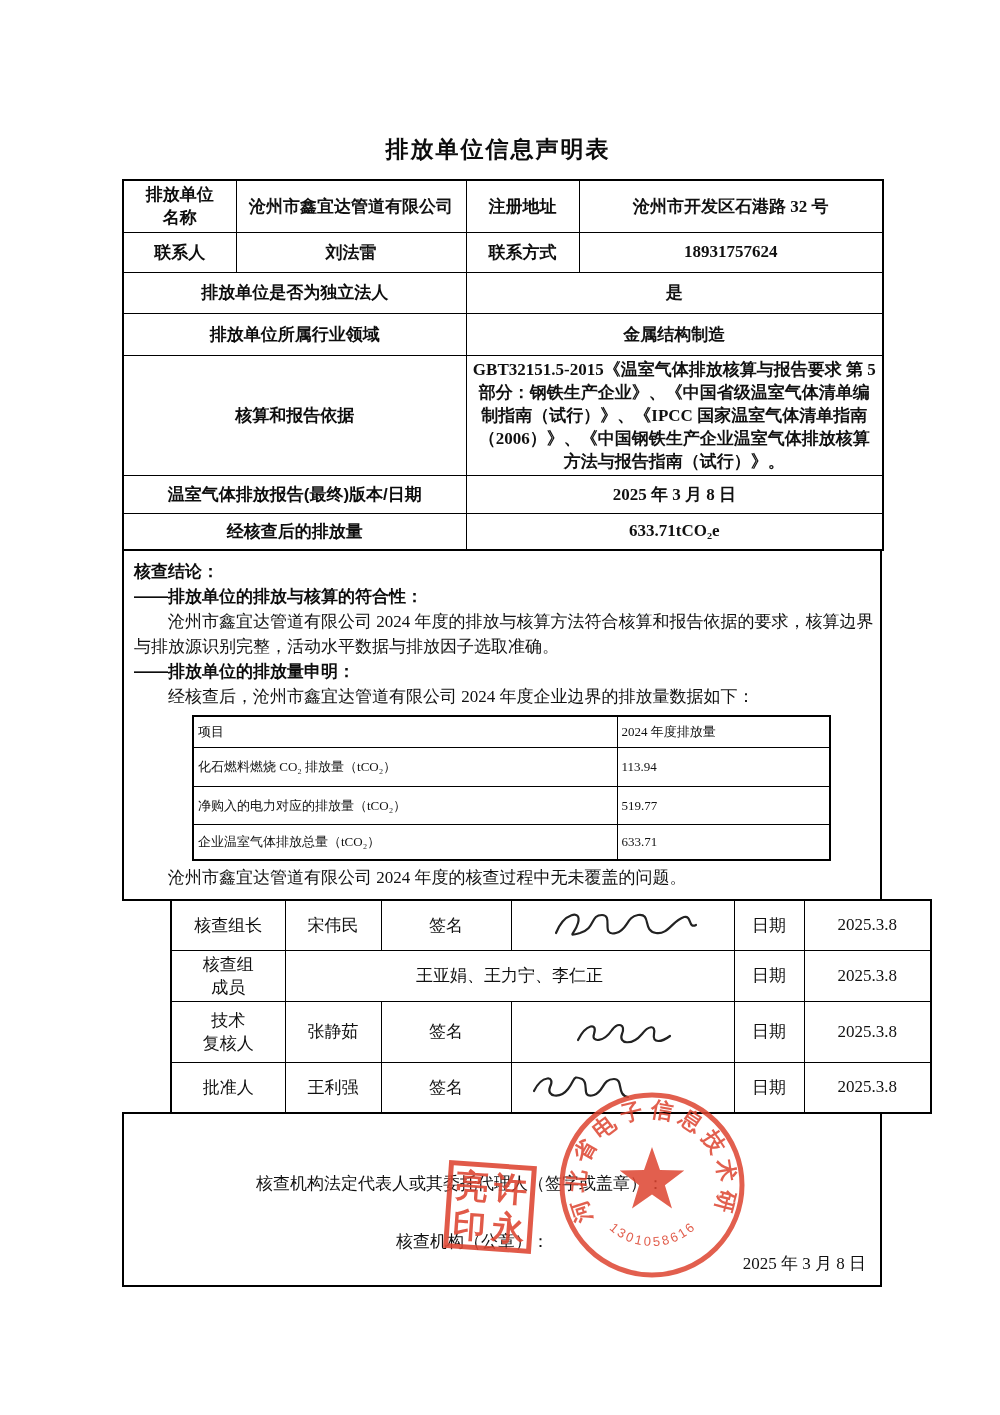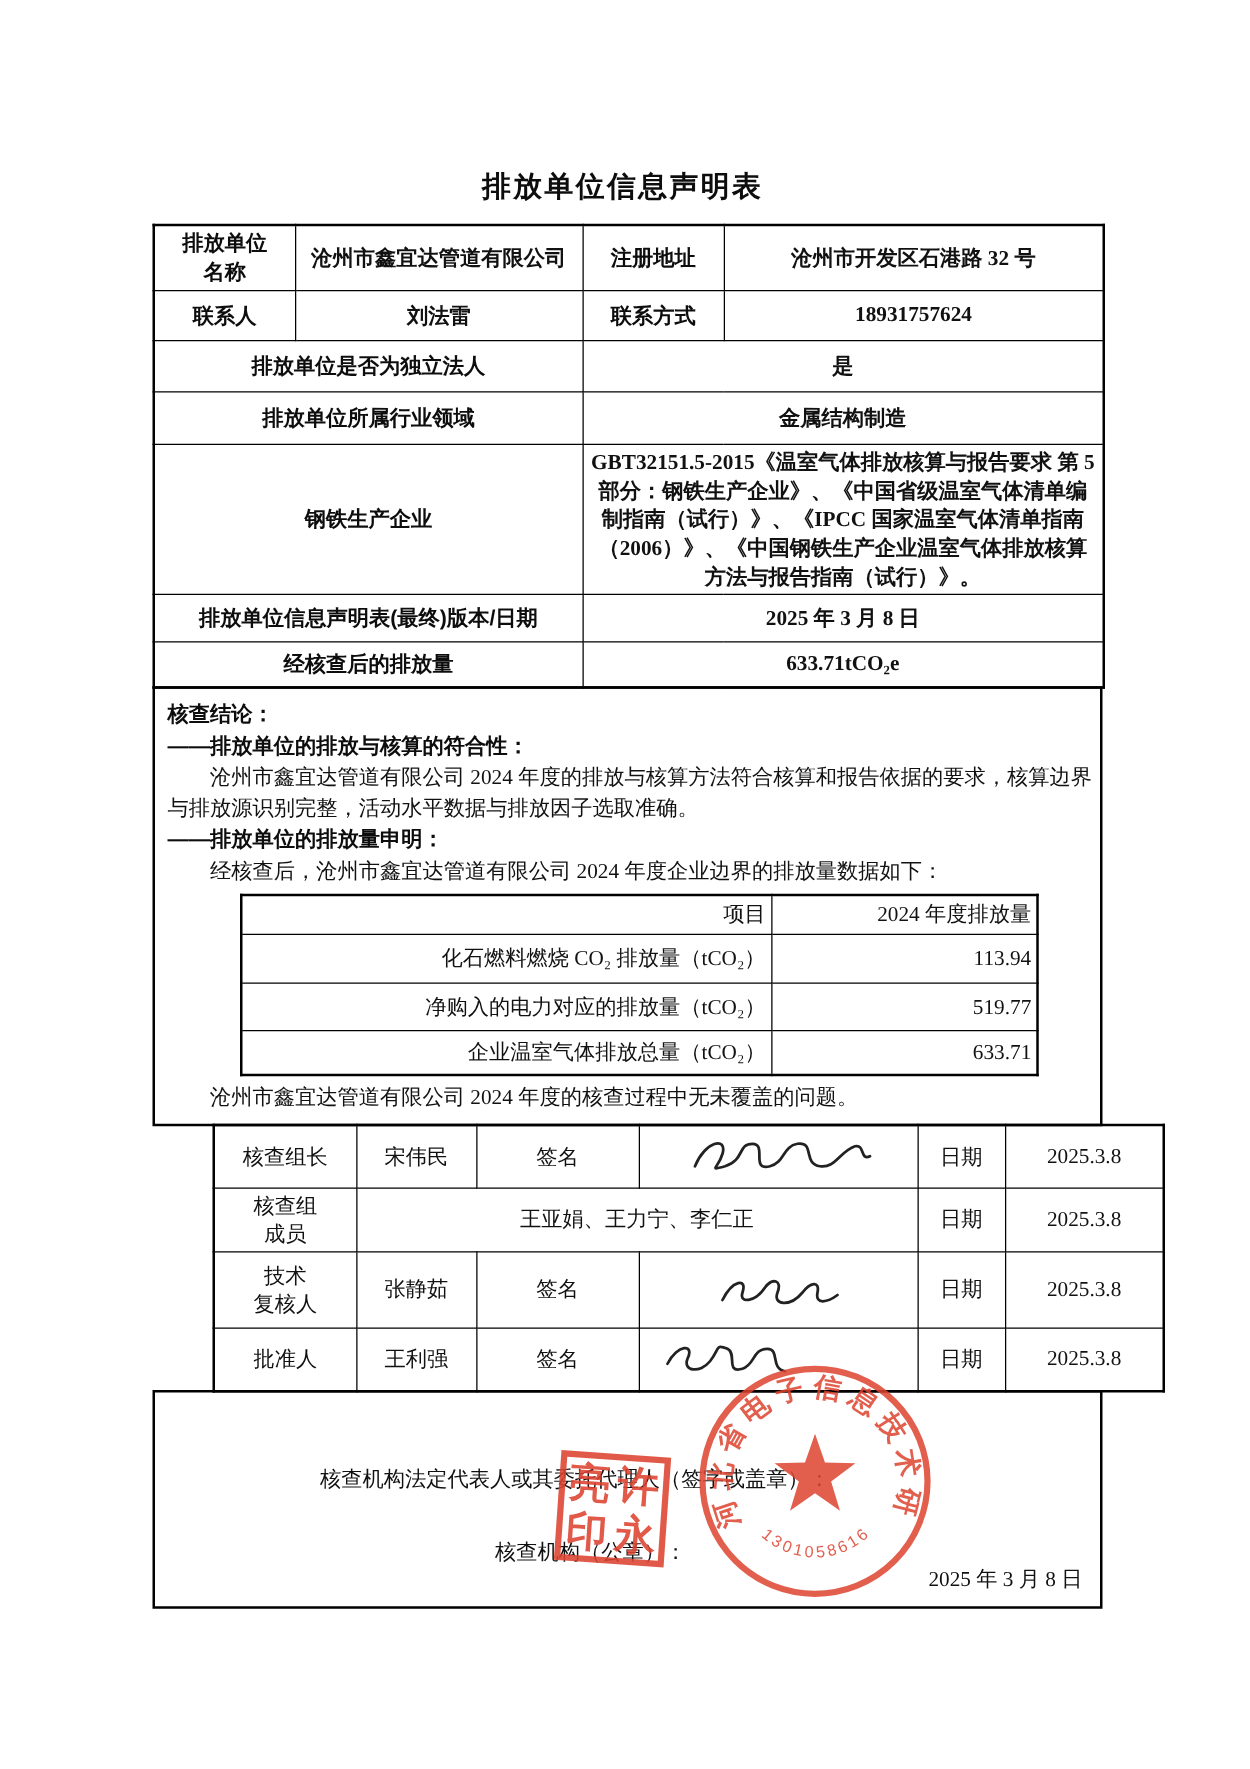--- a/index.html
+++ b/index.html
@@ -27,22 +27,22 @@
   .val { font-weight:bold; }
   .basis-cell { font-size:16.5px; line-height:23px; padding:4px 10px; text-align:center; }
   .concl-block {
     width:760px; height:352px; border:2px solid #000; margin-top:-2px;
     padding:8px 0 0 10px; font-size:17px; line-height:25px;
   }
   .concl-h { font-family:"Liberation Sans","DejaVu Sans",sans-serif; font-weight:bold; color:#0d0d0d; }
   .indent { text-indent:2em; }
   .emis-table { width:637px; margin:6px 0 4px 58px; border:2px solid #000; }
   .emis-table td, .emis-table th {
-    border:1px solid #000; text-align:right; vertical-align:middle;
-    font-size:17px; font-weight:normal; padding:1px 4px;margin-top:37px;
+    border:1px solid #000; text-align:left; vertical-align:middle;
+    font-size:13px; font-weight:normal; padding:1px 4px;margin-top:37px;
   }
   .sig-table { margin-top:-2px;margin-left:48px; }
   .role { white-space:pre-line; }
   .sig-cell { position:relative; }
   .footer-block {
     position:relative; width:760px; height:175px; border:2px solid #000;
     margin-top:-2px; font-size:17px;
   }
   .footer-rep { position:absolute; left:132px; top:58px; }
   .footer-org { position:absolute; left:272px; top:116px; }
@@ -96,25 +96,25 @@
       </tr>
       <tr style="height:41px">
         <td class="lbl" colspan="2">排放单位是否为独立法人</td>
         <td class="val" colspan="2">是</td>
       </tr>
       <tr style="height:42px">
         <td class="lbl" colspan="2">排放单位所属行业领域</td>
         <td class="val" colspan="2">金属结构制造</td>
       </tr>
       <tr style="height:117px">
-        <td class="lbl" colspan="2">钢铁生产企业</td>
+        <td class="lbl" colspan="2">核算和报告依据</td>
         <td class="val basis-cell" colspan="2">GBT32151.5-2015《温室气体排放核算与报告要求 第 5 部分：钢铁生产企业》、《中国省级温室气体清单编制指南（试行）》、《IPCC 国家温室气体清单指南（2006）》、《中国钢铁生产企业温室气体排放核算方法与报告指南（试行）》。</td>
       </tr>
       <tr style="height:38px">
-        <td class="lbl" colspan="2">排放单位信息声明表(最终)版本/日期</td>
+        <td class="lbl" colspan="2">温室气体排放报告(最终)版本/日期</td>
         <td class="val" colspan="2">2025 年 3 月 8 日</td>
       </tr>
       <tr style="height:37px">
         <td class="lbl" colspan="2">经核查后的排放量</td>
         <td class="val" colspan="2">633.71tCO₂e</td>
       </tr>
     </tbody>
       </table>
 
     <div class="concl-block">

